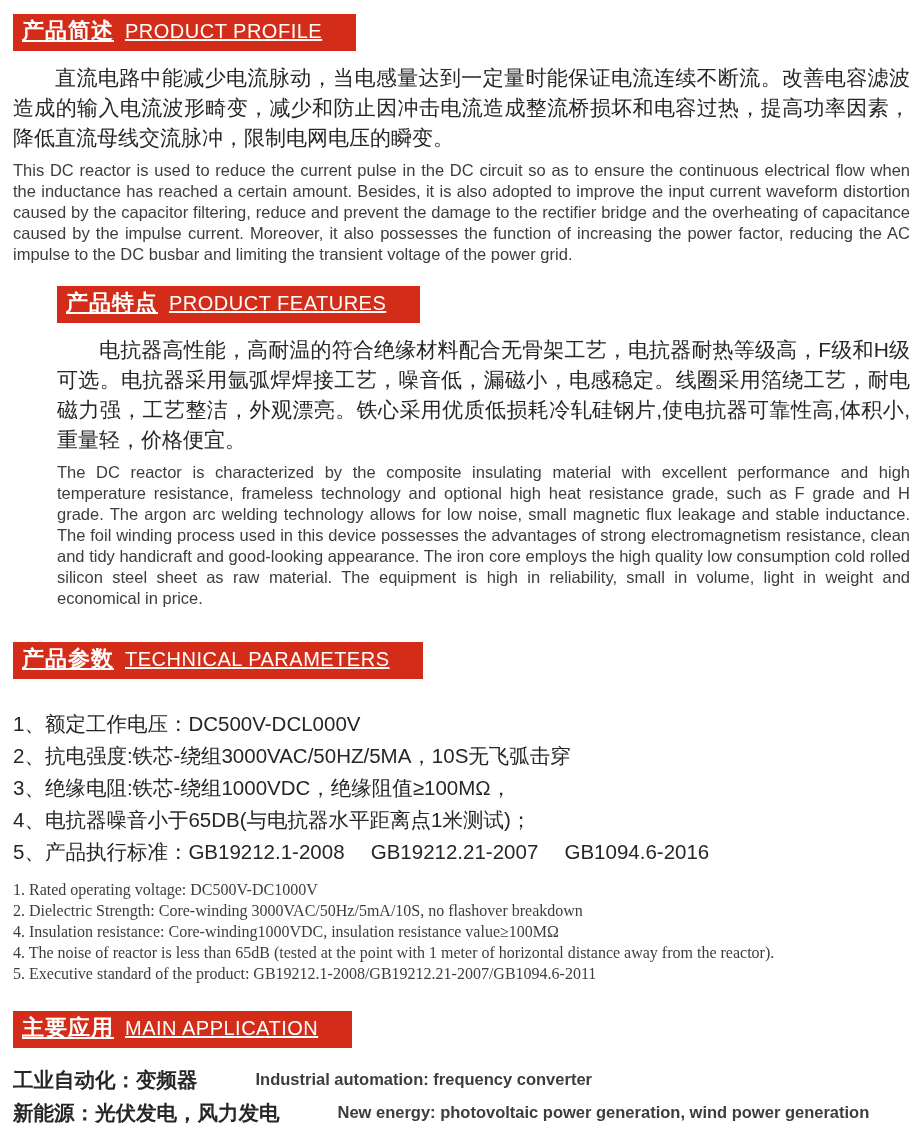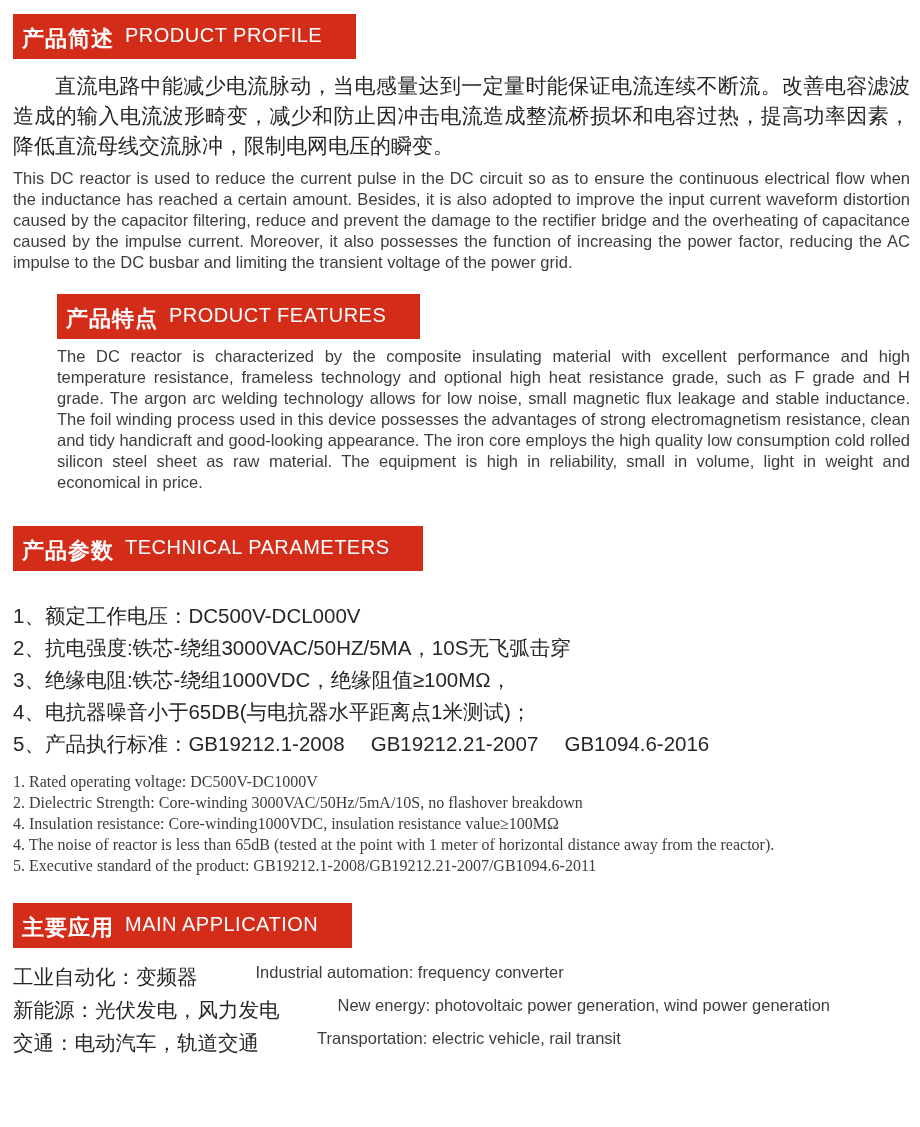--- a/index.html
+++ b/index.html
@@ -13,25 +13,26 @@
     overflow: hidden;
     font-family: "Liberation Sans", sans-serif;
     color: #262626;
   }
   .doc {
     padding: 14px 10px 0 13px;
   }
   
   .bar {
     display: inline-flex;
-    align-items: flex-start;
+    align-items: center;
     gap: 11px;
     background: #d32d1a;
     color: #ffffff;
-    padding: 10px 34px 5px 9px;
+    padding: 2px 34px 5px 9px;
+    text-decoration: underline;
   }
   .bar-cn {
     font-size: 22px;
     font-weight: bold;
     letter-spacing: 1px;
     white-space: nowrap;
   }
   .bar-en {
     font-size: 20px;
     font-weight: normal;
@@ -72,23 +73,24 @@
   .param-en-item {
     font-size: 16px;
     line-height: 21px;
     color: #3d3d3d;
     white-space: nowrap;
   }
   
   .apps { margin-top: 15px; }
   .app-row {
     display: flex;
-    align-items: flex-start;
+    align-items: center;
     gap: 18px;
     height: 33px;
+    font-weight: bold;
   }
   .app-cn {
     font-size: 20.5px;
     color: #262626;
     white-space: nowrap;
   }
   .app-en {
     font-size: 16.5px;
     color: #3d3d3d;
     white-space: nowrap;
@@ -107,20 +109,21 @@
     </div>
     <p class="cn-para">直流电路中能减少电流脉动，当电感量达到一定量时能保证电流连续不断流。改善电容滤波造成的输入电流波形畸变，减少和防止因冲击电流造成整流桥损坏和电容过热，提高功率因素，降低直流母线交流脉冲，限制电网电压的瞬变。</p>
     <p class="en-para">This DC reactor is used to reduce the current pulse in the DC circuit so as to ensure the continuous electrical flow when the inductance has reached a certain amount. Besides, it is also adopted to improve the input current waveform distortion caused by the capacitor filtering, reduce and prevent the damage to the rectifier bridge and the overheating of capacitance caused by the impulse current. Moreover, it also possesses the function of increasing the power factor, reducing the AC impulse to the DC busbar and limiting the transient voltage of the power grid.</p>
   </section>
 
   <section class="sec sec-features">
     <div class="bar">
       <span class="bar-cn">产品特点</span>
       <span class="bar-en">PRODUCT FEATURES</span>
     </div>
+    <p class="cn-para">电抗器高性能，高耐温的符合绝缘材料配合无骨架工艺，电抗器耐热等级高，F级和H级可选。电抗器采用氩弧焊焊接工艺，噪音低，漏磁小，电感稳定。线圈采用箔绕工艺，耐电磁力强，工艺整洁，外观漂亮。铁心采用优质低损耗冷轧硅钢片,使电抗器可靠性高,体积小,重量轻，价格便宜。</p>
     <p class="en-para">The DC reactor is characterized by the composite insulating material with excellent performance and high temperature resistance, frameless technology and optional high heat resistance grade, such as F grade and H grade. The argon arc welding technology allows for low noise, small magnetic flux leakage and stable inductance. The foil winding process used in this device possesses the advantages of strong electromagnetism resistance, clean and tidy handicraft and good-looking appearance. The iron core employs the high quality low consumption cold rolled silicon steel sheet as raw material. The equipment is high in reliability, small in volume, light in weight and economical in price.</p>
   </section>
 
   <section class="sec sec-params">
     <div class="bar">
       <span class="bar-cn">产品参数</span>
       <span class="bar-en">TECHNICAL PARAMETERS</span>
     </div>
     <div class="params-cn">
       <div class="param-cn-item">1、额定工作电压：DC500V-DCL000V</div>

